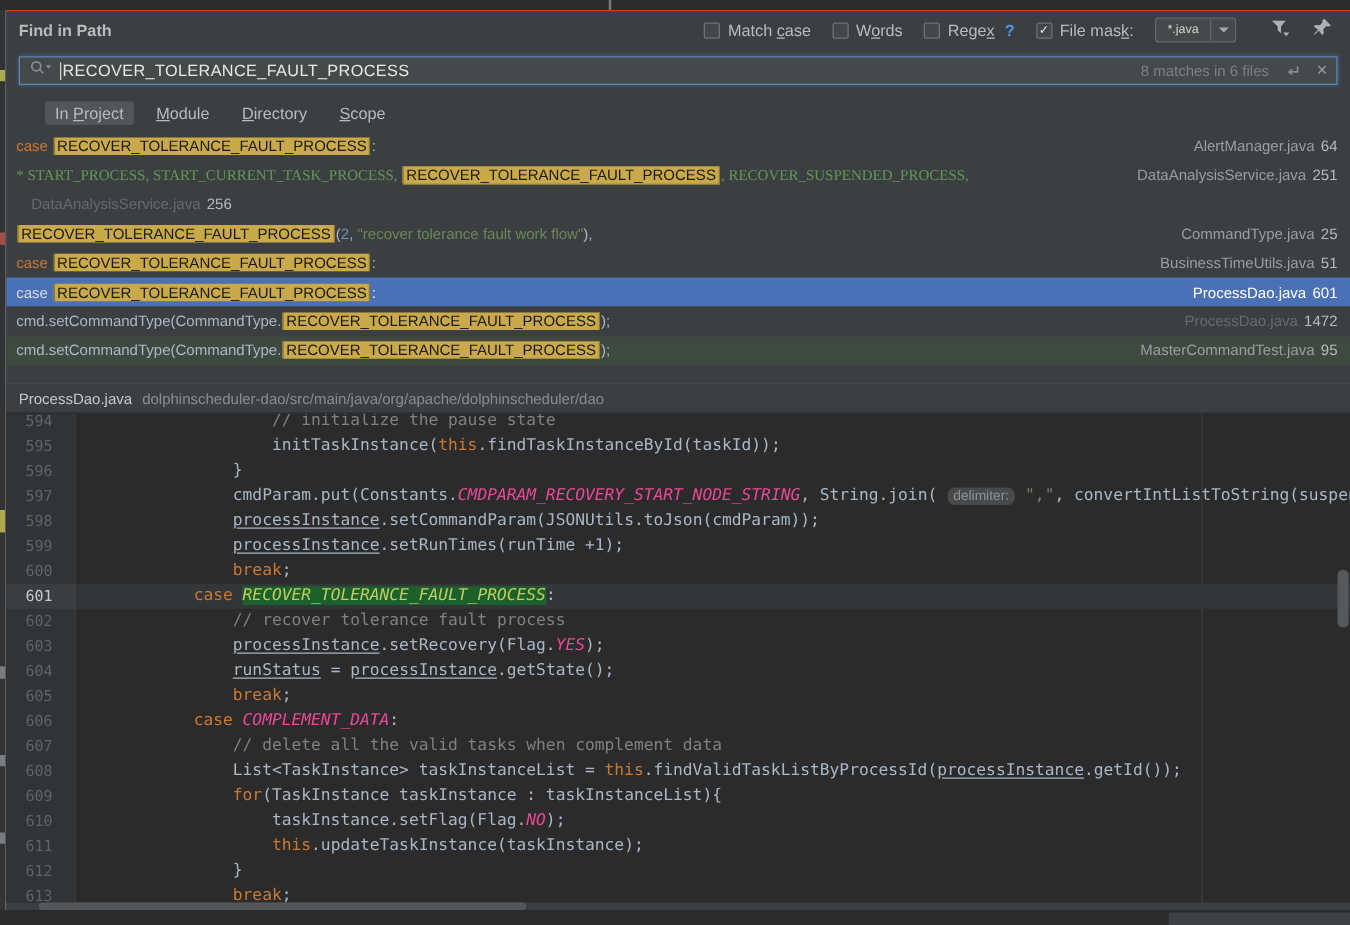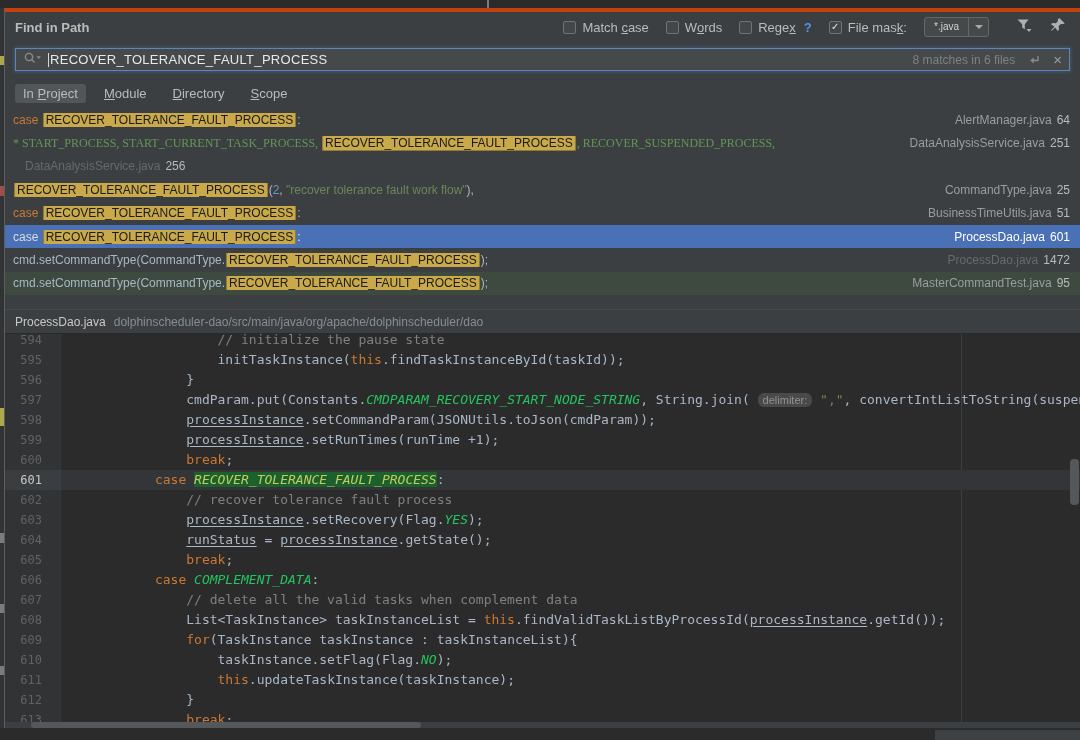--- a/index.html
+++ b/index.html
@@ -4,21 +4,21 @@
 <style>
   * { margin:0; padding:0; box-sizing:border-box; }
   html,body { width:1080px; height:740px; overflow:hidden; background:#2B2B2B;
               font-family:"Liberation Sans",sans-serif; }
   .strip-left { position:absolute; left:0; top:8px; width:4px; bottom:12px; background:#313335; }
   .strip-left .mark { position:absolute; left:0; width:4px; }
   .top-tick { position:absolute; left:487px; top:0; width:2px; height:8px; background:#7A7C7E; }
   .bottom-box { position:absolute; left:935px; right:0; top:730px; height:10px; background:#3E4143; }
 
   .dialog { position:absolute; left:4px; top:8px; right:0; bottom:12px; background:#3C3F41;
-            border-top:4px solid #c2410c; border-left:1px solid #5E5E5E; }
+            border-top:1px solid #c2410c; border-left:1px solid #5E5E5E; }
 
   
   .hdr { position:absolute; left:0; right:0; top:0; height:30px; display:flex; align-items:center; padding:0 12px 0 10px; }
   .title { font-size:13px; font-weight:bold; color:#BBBBBB; }
   .opts { margin-left:auto; display:flex; align-items:center; gap:17px; }
   .opt { display:flex; align-items:center; gap:6px; font-size:13px; color:#BBBBBB; cursor:default; }
   .mn { text-decoration:underline; text-underline-offset:1px; }
   .cb { width:13px; height:13px; border:1px solid #6F7375; border-radius:2px; background:#43474A;
         display:inline-flex; align-items:center; justify-content:center; font-size:10px; color:#E6E6E6; flex:none; }
   .cb.checked::after { content:"✓"; margin-top:-1px; }
@@ -35,21 +35,21 @@
             display:flex; align-items:center; padding:0 7px; }
   .caret { width:1px; height:14px; background:#D6D6D6; margin:0 1px 0 6px; }
   .query { font-size:13px; color:#E8E8E8; letter-spacing:.3px; white-space:nowrap; }
   .summary { margin-left:auto; font-size:12px; color:#7E8082; white-space:nowrap; }
   .fic { margin-left:12px; display:flex; align-items:center; }
   .xic { margin-left:12px; color:#9B9DA0; font-size:15px; line-height:1; }
 
   
   .scopes { position:absolute; left:10px; top:70px; height:22px; display:flex; gap:10px; align-items:center; font-size:13px; color:#BBBBBB; }
   .scope { padding:2px 8px; border-radius:3px; }
-  .scope.sel { background:#515658; }
+  .scope.sel { background:#515658;margin-left:21px; }
 
   
   .results { position:absolute; left:0; right:0; top:96px; height:188px; }
   .rrow { height:23.4px; display:flex; align-items:center; padding:0 10px 0 8px; font-size:12px; }
   .rrow.selected { background:#4A70B5; }
   .rrow.test { background:#3E4A40; }
   .rleft { white-space:pre; overflow:hidden; flex:1 1 auto; }
   .rfile { white-space:nowrap; margin-left:12px; }
   .rfile .fname { color:#9A9DA1; }
   .rfile .fline { color:#B8BABC; margin-left:5px; }
@@ -72,21 +72,21 @@
   .editor { position:absolute; left:0; right:0; top:322px; bottom:6px; background:#2B2B2B; overflow:hidden; }
   .gutbg { position:absolute; left:0; top:0; bottom:0; width:56px; background:#313335; border-right:1px solid #36383A; }
   .guide { position:absolute; left:956px; top:0; bottom:0; width:1px; background:#3C3E41; }
   .lines { position:absolute; left:0; right:0; top:-4px; }
   .line { display:flex; height:20px; line-height:20px; font-family:"DejaVu Sans Mono",monospace; font-size:13px; }
   .line.cur { background:#333638; }
   .gut { width:56px; flex:none; color:#606366; font-size:12px; text-align:right; padding-right:19px; }
   .line.cur .gut { color:#C8C8C8; background:#3B3E40; }
   .code { white-space:pre; flex:1 1 auto; overflow:hidden; color:#A9B7C6; }
   .c-kw { color:#CC7832; } .c-cmt { color:#808080; } .c-str { color:#6A8759; }
-  .c-const { color:#22c55e; font-style:italic;margin-top:11px; }
+  .c-const { color:#ec4899; font-style:italic;margin-top:11px; }
   .c-fld { text-decoration:underline; text-underline-offset:2px; }
   .c-smeth { }
   .c-hint { background:#47494B; color:#919395; border-radius:6px; padding:1px 5px; font-size:11px;
             font-family:"Liberation Sans",sans-serif; }
   .c-ehl { background:#1C612C; color:#C2CB62; font-style:italic; }
 
   .vscroll { position:absolute; right:1px; top:125px; width:9px; height:46px; background:#55585A; border-radius:4px; }
   .hscroll { position:absolute; left:26px; bottom:0; width:390px; height:6px; background:#55585A; border-radius:3px; }
 </style>
 </head>

